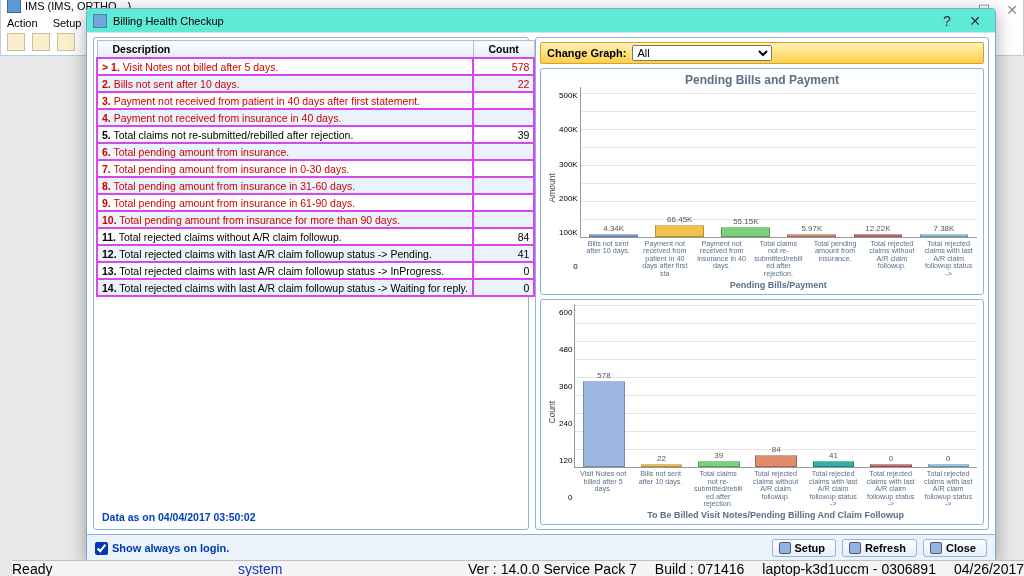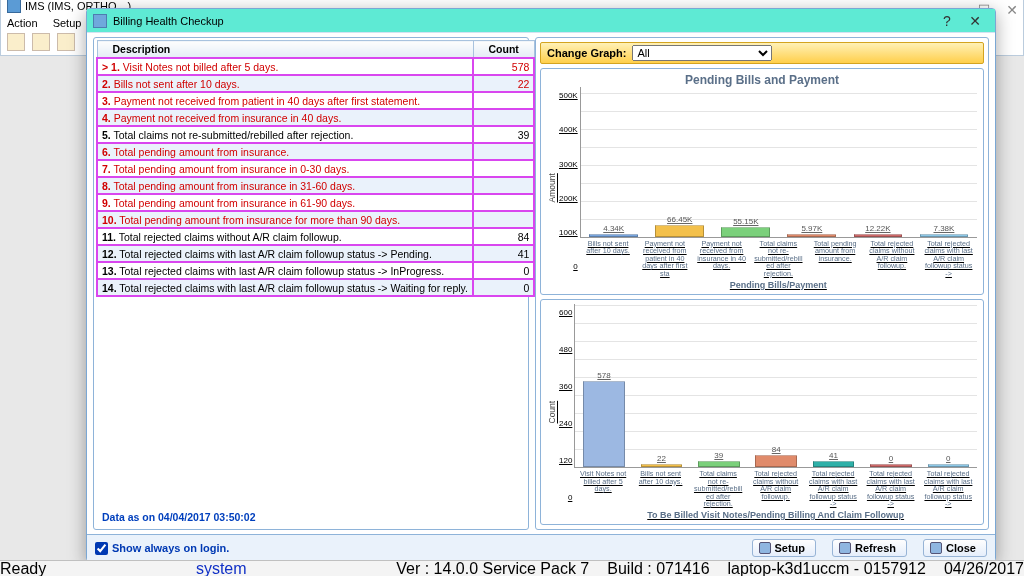--- a/index.html
+++ b/index.html
@@ -36,49 +36,49 @@
   .red { color:#d10000; }
   .left-footer { margin-top:auto; padding:4px 6px; color:#003fbd; font-weight:bold; font-size:10.5px;}
   .graph-hdr {
     background: linear-gradient(#fff1b7,#ffcf4b); border:1px solid #d4a420;
     padding:2px 6px; font-weight:bold; display:flex; align-items:center; gap:6px;
     border-radius:2px; font-size:11px;
   }
   .graph-hdr select { font-size:11px; width:140px; }
   .chart-box { flex:1; border:1px solid #8eb3d9; border-radius:3px; padding:4px 6px; display:flex; flex-direction:column;}
   .chart-title { text-align:center; font-weight:bold; color:#5a6f88; font-size:12px; }
-  .chart-area { flex:1; display:flex;text-decoration:underline; }
+  .chart-area { flex:1; display:flex; }
   .y-axis { display:flex; flex-direction:column; justify-content:space-between; font-size:8px; text-align:right; padding:4px 2px 18px 0;}
   .y-label { writing-mode: vertical-rl; transform: rotate(180deg); font-size:8.5px; color:#444; text-align:center; margin-right:2px;}
   .bars-wrap { flex:1; display:flex; flex-direction:column;}
   .bars { flex:1; display:flex; align-items:flex-end; gap:8px; border-bottom:1px solid #999; border-left:1px solid #999; padding:0 4px; position:relative;
     background: repeating-linear-gradient(to top, transparent 0, transparent 17px, #e4e4e4 17px, #e4e4e4 18px);}
   .bar { flex:1; display:flex; flex-direction:column; align-items:center; }
   .bar .pillar { width: 84%; border:1px solid rgba(0,0,0,.25); position:relative; }
   .bar .pillar:after { content:''; position:absolute; top:-4px; left:1px; right:-4px; height:4px; background:rgba(255,255,255,.4); transform:skewX(-45deg);}
   .bar .val { font-size:8px; color:#555; margin-bottom:1px; white-space:nowrap;}
   .x-labels { display:flex; gap:8px; padding:2px 4px 0 4px;}
   .x-labels .xl { flex:1; font-size:7.2px; line-height:1.05; text-align:center; color:#5a6f88; word-break:break-word;}
   .chart-xtitle { text-align:center; font-weight:bold; color:#5a6f88; font-size:9px; margin-top:2px;}
   .footer-bar {
-    border-top:1px solid #8eb3d9; padding:4px 8px; display:flex; align-items:center; gap:16px;
+    border-top:1px solid #8eb3d9; padding:4px 8px; display:flex; align-items:center; gap:6px;
     background:#eaf2fb;
   }
   .footer-bar .chk { display:flex; align-items:center; gap:4px; color:#0039b3; font-weight:bold;}
   .footer-bar .chk input { accent-color:#0039b3;}
   .footer-bar .spacer{flex:1;}
   .btn {
     background: linear-gradient(#fefefe,#e5eefb); border:1px solid #97b4d6; border-radius:3px;
     padding:2px 10px 2px 6px; font-size:11px; font-weight:bold; cursor:default;
     display:inline-flex; align-items:center; gap:4px;
   }
   .btn .bi { width:12px; height:12px; background:#8fb6e0; border:1px solid #557; border-radius:2px;}
   .status {
-    position:absolute; left:0; right:0; bottom:0; height:16px; background:#f4f4f4;
-    border-top:1px solid #c0c0c0; display:flex; align-items:center; font-size:16px; padding:0 0; gap:18px;
+    position:absolute; left:12px; right:0; bottom:0; height:16px; background:#f4f4f4;
+    border-top:1px solid #c0c0c0; display:flex; align-items:center; font-size:14px; padding:0 0; gap:18px;
   }
   .status .seg { white-space:nowrap; }
   .status .sys { color:#1030c6; flex:1; text-align:center;}
   .app-win-ctrl { position:absolute; top:2px; right:6px; font-size:14px; color:#888; display:flex; gap:16px;}
 </style>
 </head>
 <body>
 
 <div class="app-window">
   <div class="app-title">
@@ -335,15 +335,15 @@
         <span>Close</span>
       </span>
   </div>
 </div>
 
 <div class="status">
   <span class="seg">Ready</span>
   <span class="seg sys">system</span>
   <span class="seg">Ver : 14.0.0 Service Pack 7</span>
   <span class="seg">Build : 071416</span>
-  <span class="seg">laptop-k3d1uccm - 0157912</span>
+  <span class="seg">laptop-k3d1uccm - 0306891</span>
   <span class="seg">04/26/2017</span>
 </div>
 
 </body></html>

